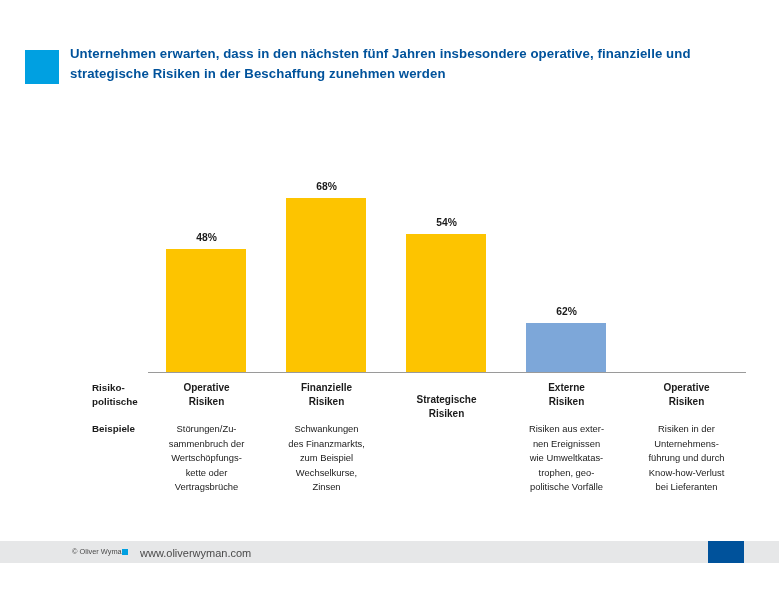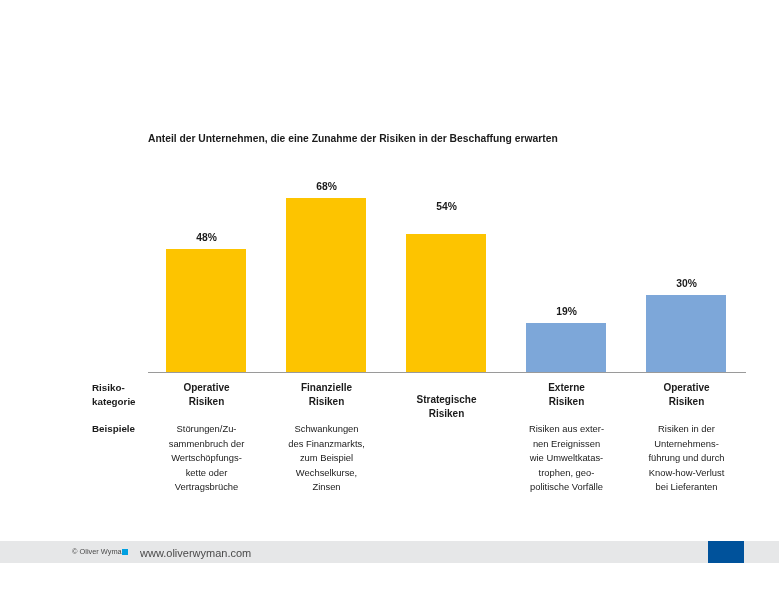--- a/index.html
+++ b/index.html
@@ -183,51 +183,50 @@
     top: 547px;
     font-size: 11px;
     color: #4a4a4a;
   }
 </style>
 </head>
 <body>
 
 <div class="slide">
 
-
-  <div class="chart-title">Anteil der Unternehmen, die eine Zunahme der Risiken in der Beschaffung erwarten</div>
+  <div class="header">
+    <div class="header-mark"></div>
+    <div class="header-title">Unternehmen erwarten, dass in den nächsten fünf Jahren insbesondere operative, finanzielle und strategische Risiken in der Beschaffung zunehmen werden</div>
+  </div>
+
 
   <div class="plot">
     <div class="bar-col" style="left:0px;">
       <div class="bar" id="bar0" style="height: 123px; background: rgb(253, 196, 0);"></div>
       <div class="bar-label" id="lbl0" style="bottom: 129px;">48%</div>
     </div>
     <div class="bar-col" style="left:120px;">
       <div class="bar" id="bar1" style="height: 174px; background: rgb(253, 196, 0);"></div>
       <div class="bar-label" id="lbl1" style="bottom: 180px;">68%</div>
     </div>
     <div class="bar-col" style="left:240px;">
       <div class="bar" id="bar2" style="height: 138px; background: rgb(253, 196, 0);"></div>
-      <div class="bar-label" id="lbl2" style="bottom: 160px;">54%</div>
+      <div class="bar-label" id="lbl2" style="bottom: 144px;">54%</div>
     </div>
     <div class="bar-col" style="left:360px;">
       <div class="bar" id="bar3" style="height: 49px; background: rgb(125, 167, 217);"></div>
-      <div class="bar-label" id="lbl3" style="bottom: 55px;">19%</div>
-    </div>
-    <div class="bar-col" style="left:480px;">
-      <div class="bar" id="bar4" style="height: 77px; background: rgb(125, 167, 217);"></div>
-      <div class="bar-label" id="lbl4" style="bottom: 83px;">30%</div>
+      <div class="bar-label" id="lbl3" style="bottom: 55px;">62%</div>
     </div>
   </div>
 
   <div class="baseline"></div>
 
   <div class="row-label" style="top:381px;">
     <div>Risiko-</div>
-    <div>kategorie</div>
+    <div>politische</div>
   </div>
   <div class="row-label" style="top:422px;">Beispiele</div>
 
   <div class="cat-cell" style="left:148px;">
     <div>Operative</div>
     <div>Risiken</div>
   </div>
   <div class="cat-cell" style="left:268px;">
     <div>Finanzielle</div>
     <div>Risiken</div>

